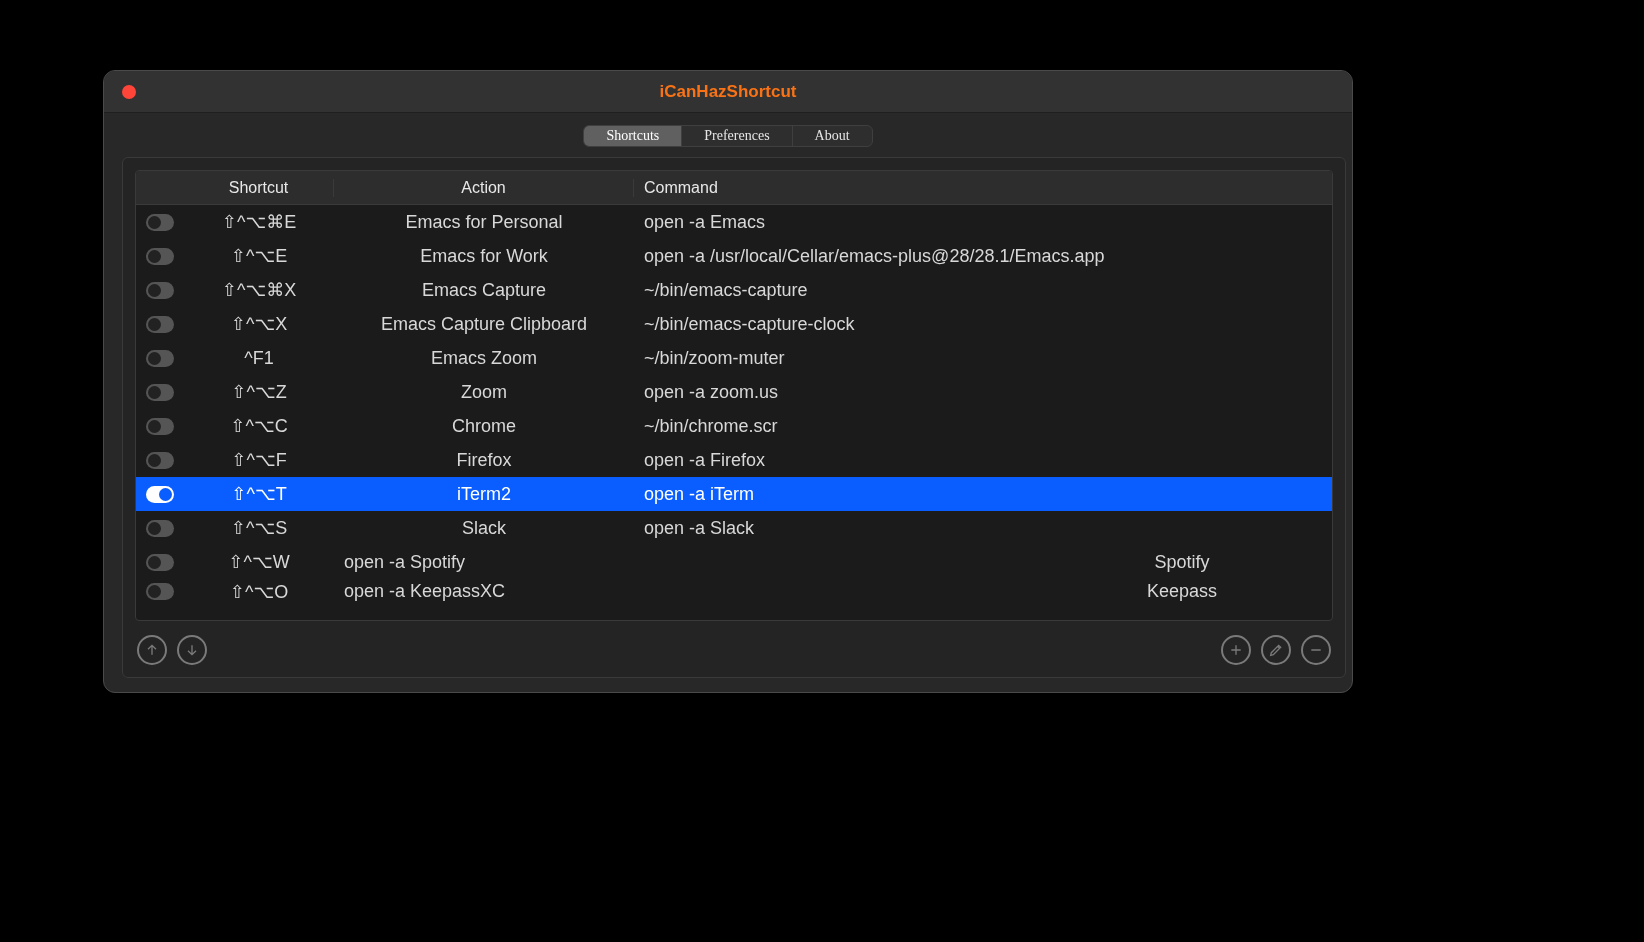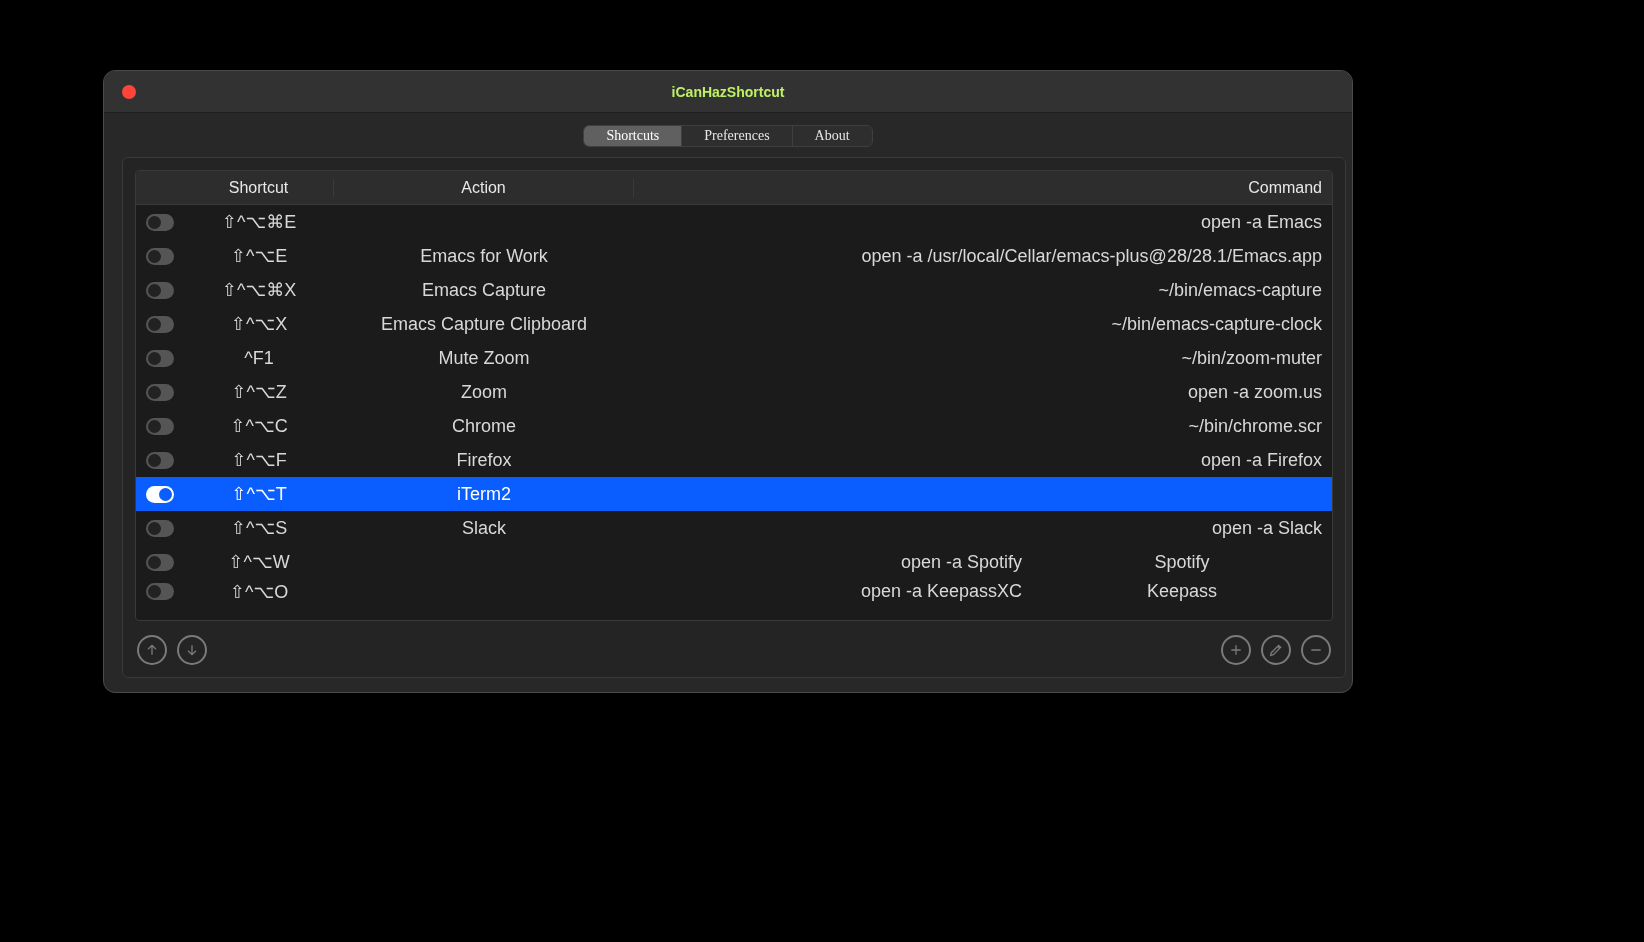--- a/index.html
+++ b/index.html
@@ -36,22 +36,22 @@
   .close-dot {
     position: absolute;
     left: 18px;
     top: 14px;
     width: 14px;
     height: 14px;
     border-radius: 50%;
     background: #ff453a;
   }
   .title {
-    color: #bef264;
-    font-size: 14px;
+    color: #f97316;
+    font-size: 17px;
     font-weight: 600;
   }
   .tabbar-wrap {
     display: flex;
     justify-content: center;
     padding: 12px 0 10px 0;
   }
   .segmented {
     display: flex;
     background: #2e2e2e;
@@ -103,21 +103,21 @@
   }
   .th, .td {
     padding: 0 10px;
     overflow: hidden;
     white-space: nowrap;
     text-overflow: ellipsis;
   }
   .col-toggle { width: 48px; flex: 0 0 48px; display:flex; justify-content:center; }
   .col-shortcut { width: 150px; flex: 0 0 150px; text-align: center; }
   .col-action { width: 300px; flex: 0 0 300px; text-align: center; }
-  .col-command { flex: 1; text-align: right; }
+  .col-command { flex: 1; text-align: left; }
   .th.sep { border-right: 1px solid #3a3a3a; }
   .tbody {
     flex: 1;
     overflow: hidden;
     color: #d8d8d8;
     font-size: 18px;
   }
   .row {
     display: flex;
     align-items: center;
@@ -199,20 +199,21 @@
         <div class="th col-command">Command</div>
       </div>
       <div class="tbody" id="tbody">
           <div class="row">
             <div class="td col-toggle">
               <div class="toggle">
                 <div class="knob"></div>
               </div>
             </div>
             <div class="td col-shortcut">⇧^⌥⌘E</div>
+            <div class="td col-action">Emacs for Personal</div>
             <div class="td col-command">open -a Emacs</div>
           </div>
           <div class="row">
             <div class="td col-toggle">
               <div class="toggle">
                 <div class="knob"></div>
               </div>
             </div>
             <div class="td col-shortcut">⇧^⌥E</div>
             <div class="td col-action">Emacs for Work</div>
@@ -238,21 +239,21 @@
             <div class="td col-action">Emacs Capture Clipboard</div>
             <div class="td col-command">~/bin/emacs-capture-clock</div>
           </div>
           <div class="row">
             <div class="td col-toggle">
               <div class="toggle">
                 <div class="knob"></div>
               </div>
             </div>
             <div class="td col-shortcut">^F1</div>
-            <div class="td col-action">Mute Zoom</div>
+            <div class="td col-action">Emacs Zoom</div>
             <div class="td col-command">~/bin/zoom-muter</div>
           </div>
           <div class="row">
             <div class="td col-toggle">
               <div class="toggle">
                 <div class="knob"></div>
               </div>
             </div>
             <div class="td col-shortcut">⇧^⌥Z</div>
             <div class="td col-action">Zoom</div>
@@ -279,20 +280,21 @@
             <div class="td col-command">open -a Firefox</div>
           </div>
           <div class="row selected">
             <div class="td col-toggle">
               <div class="toggle">
                 <div class="knob"></div>
               </div>
             </div>
             <div class="td col-shortcut">⇧^⌥T</div>
             <div class="td col-action">iTerm2</div>
+            <div class="td col-command">open -a iTerm</div>
           </div>
           <div class="row">
             <div class="td col-toggle">
               <div class="toggle">
                 <div class="knob"></div>
               </div>
             </div>
             <div class="td col-shortcut">⇧^⌥S</div>
             <div class="td col-action">Slack</div>
             <div class="td col-command">open -a Slack</div>

